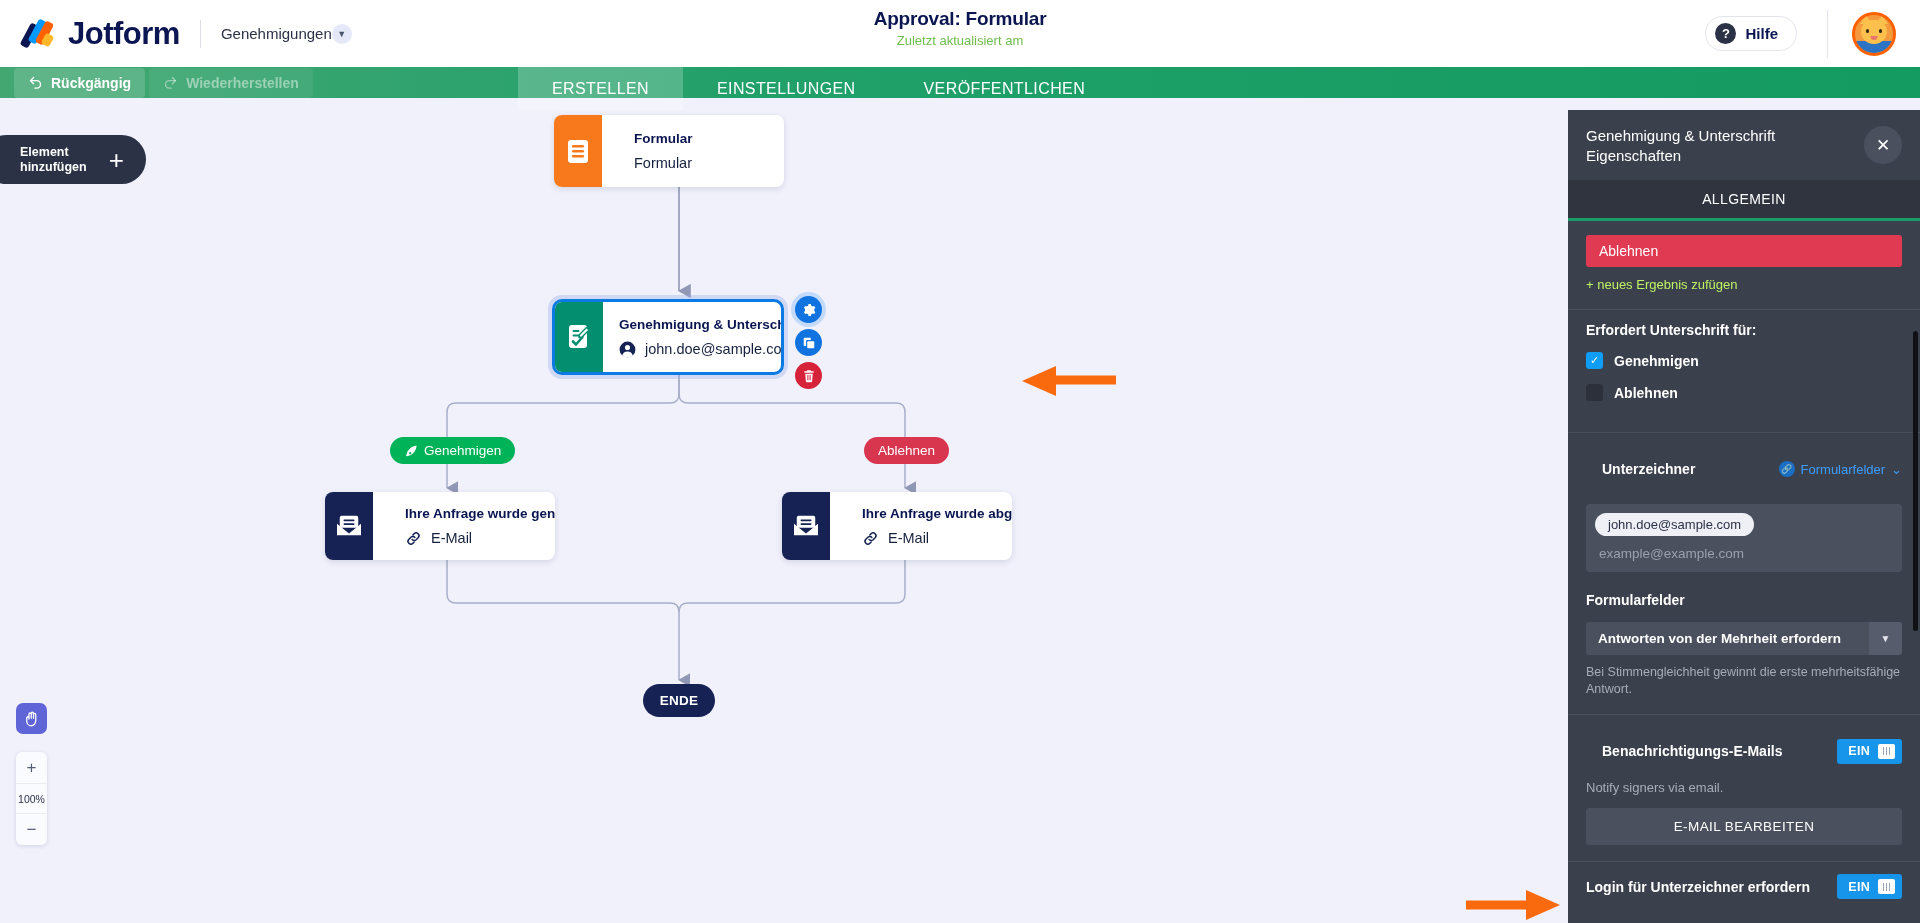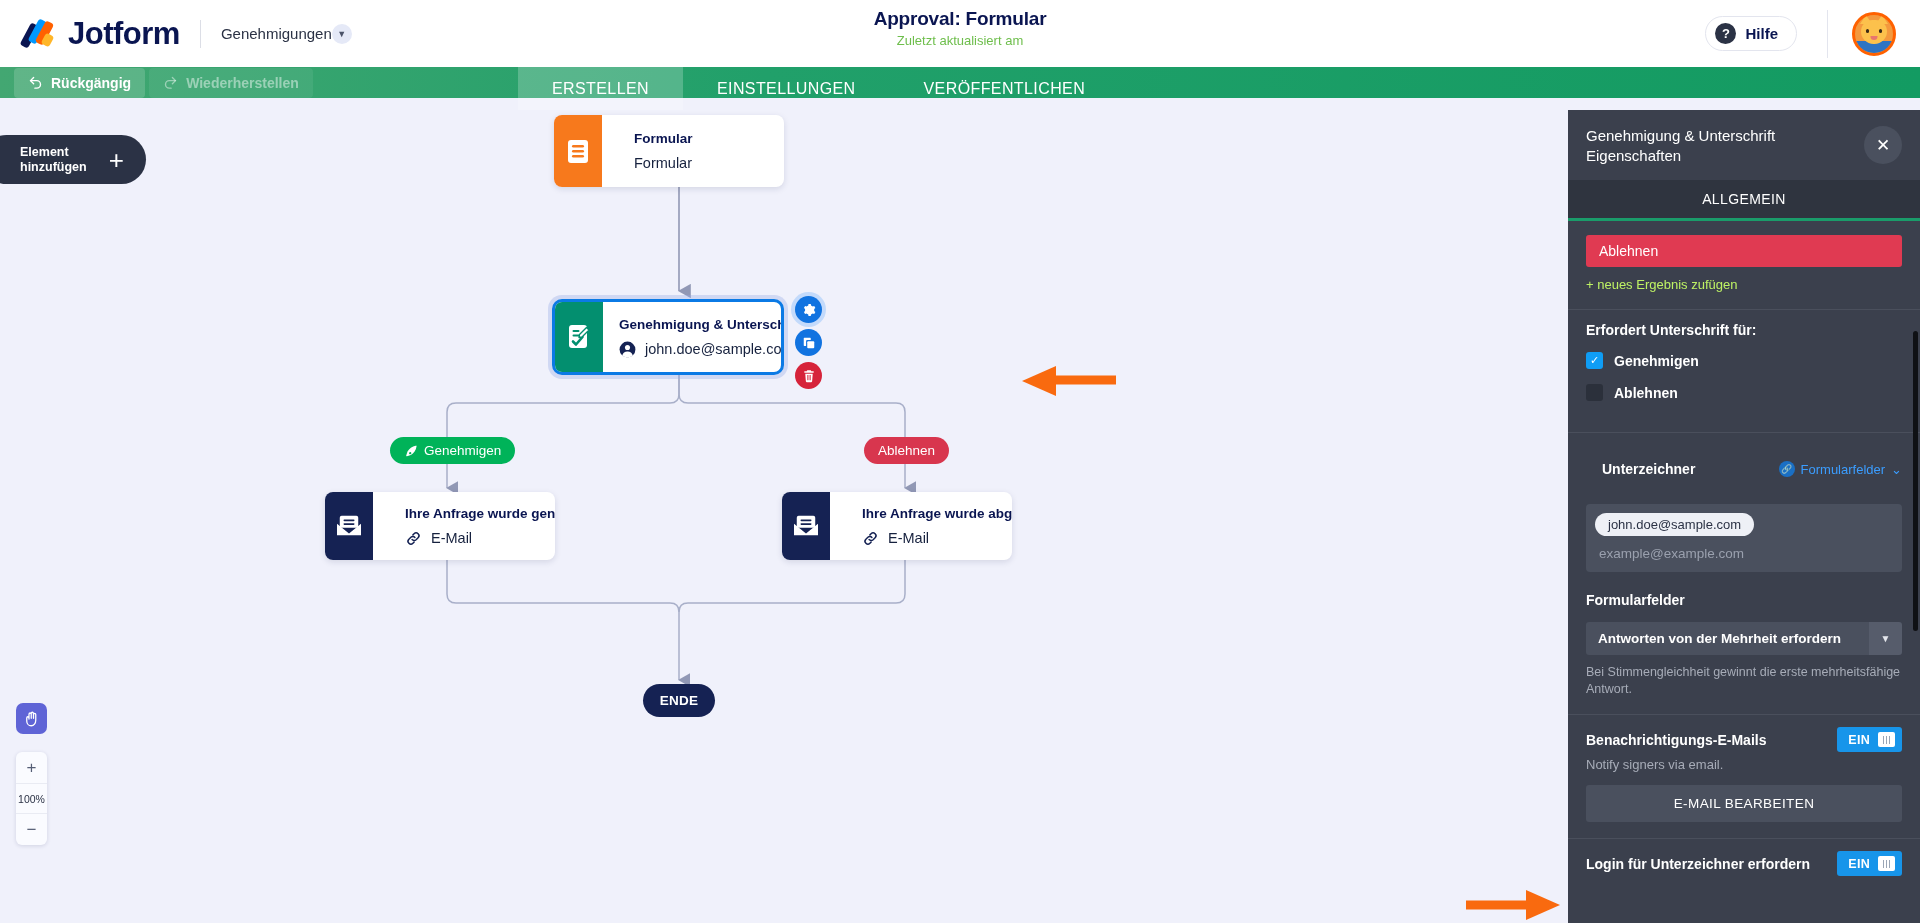--- a/index.html
+++ b/index.html
@@ -537,21 +537,21 @@
         <div class="select-row">
           <div class="select-main">Antworten von der Mehrheit erfordern</div>
           <div class="select-arrow">▼</div>
         </div>
         <div class="hint">Bei Stimmengleichheit gewinnt die erste mehrheitsfähige Antwort.</div>
       </div>
       <div class="divider"></div>
 
       <div class="psec">
         <div class="row-between">
-          <div class="sec-label" style="margin:0">Benachrichtigungs-E-Mails</div>
+          <div class="sec-label" style="margin:16px">Benachrichtigungs-E-Mails</div>
           <div class="toggle">
             <span class="tlabel">EIN</span>
             <span class="knob">
                 <i></i>
                 <i></i>
                 <i></i>
               </span>
           </div>
         </div>
         <div class="subhint">Notify signers via email.</div>

